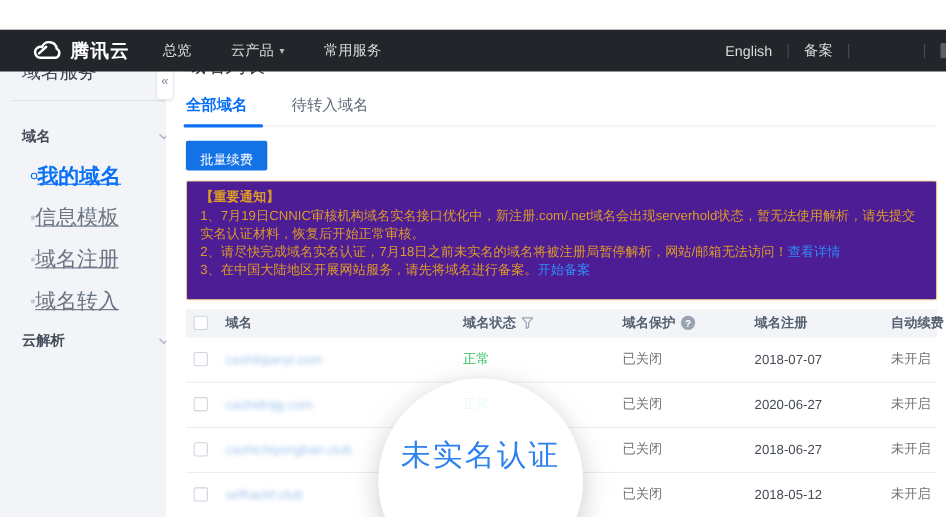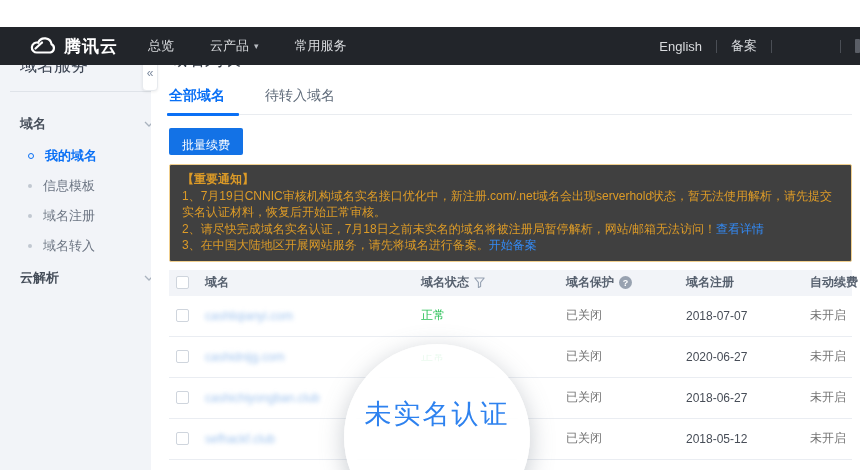--- a/index.html
+++ b/index.html
@@ -22,43 +22,43 @@
   .edge-sliver{width:5px;height:14px;background:#5a5e66;border-radius:1px;margin-left:0;}
   
   .sidebar{position:absolute;left:0;top:38px;width:169px;bottom:0;background:#f2f4f8;
     border-right:1px solid #e2e6eb;box-sizing:border-box;}
   .sb-title{padding:16px 0 0 20px;font-size:17px;color:#3d4553;}
   .sb-divider{margin:14px 8px 0 10px;height:1px;background:#dfe3e9;}
   .sb-menu{margin-top:15px;}
   .sb-sec{display:flex;align-items:center;justify-content:space-between;
     padding:8px 14px 8px 20px;font-size:13px;color:#454d59;font-weight:bold;cursor:pointer;}
   .chev{width:10px;height:6px;}
-  .sb-item{display:flex;align-items:center;gap:11px;padding:6px 0 6px 28px;
-    font-size:13px;color:#6b7482;cursor:pointer;}
+  .sb-item{display:flex;align-items:center;padding:6px 0 6px 28px;
+    font-size:19px;color:#6b7482;cursor:pointer;text-decoration:underline;}
   .bullet{width:4px;height:4px;border-radius:50%;background:#c2c8d1;flex:0 0 auto;box-sizing:border-box;}
   .sb-item.active{color:#0a70f5;font-weight:bold;}
   .sb-item.active .bullet{width:6px;height:6px;background:transparent;border:1.5px solid #0a70f5;}
   .collapse-tab{position:absolute;left:142px;top:55px;width:16px;height:36px;background:#fff;
     border:1px solid #e7eaee;border-radius:4px;box-shadow:0 1px 3px rgba(0,0,0,.07);
     display:flex;align-items:center;justify-content:center;color:#7e8ca0;font-size:12px;
     cursor:pointer;z-index:6;box-sizing:border-box;}
   
   .main{position:absolute;left:151px;top:38px;right:0;bottom:0;background:#fff;
     padding:0 8px 0 18px;box-sizing:border-box;}
   .page-title{margin:9px 0 0;font-size:18px;font-weight:normal;color:#3a414b;}
   .tabs{display:flex;gap:40px;margin-top:16px;border-bottom:1px solid #e9ecf0;font-size:14px;}
   .tab{padding-bottom:9px;color:#5f6b7a;position:relative;cursor:pointer;}
   .tab.active{color:#0a70f5;font-weight:bold;}
   .tab.active::after{content:"";position:absolute;left:-2px;right:-14px;bottom:-2px;height:3px;
     background:#0a70f5;border-radius:1px;}
   .bulk-btn{display:inline-block;margin-top:13px;height:27px;line-height:27px;padding:4px 13px;
     background:#1372e6;color:#fff;font-size:12px;border:none;border-radius:2px;cursor:pointer;
     font-family:inherit;}
-  .notice{margin-top:9px;border:1px solid #f0cf8e;background:#404040;border-radius:2px;
-    padding:6px 12px 7px;font-size:12px;color:#dd9b27;line-height:16.5px;}
+  .notice{margin-top:9px;border:1px solid #f0cf8e;background:#4c1d95;border-radius:2px;
+    padding:6px 12px 18px;font-size:12px;color:#dd9b27;line-height:16.5px;}
   .notice-title{font-weight:bold;}
   .n-link{color:#338af5;cursor:pointer;}
   
   .table{margin-top:8px;position:relative;}
   .thead,.trow{display:grid;grid-template-columns:36px 216px 145px 120px 124px 1fr;
     align-items:center;}
   .thead{height:26px;background:#f2f4f8;font-size:12px;color:#56606e;font-weight:bold;}
   .th-cell{display:flex;align-items:center;gap:5px;white-space:nowrap;}
   .trow{height:40px;border-bottom:1px solid #eaedf2;font-size:12px;}
   .cb{width:13px;height:13px;border:1px solid #cfd5dd;border-radius:2px;background:#fff;

